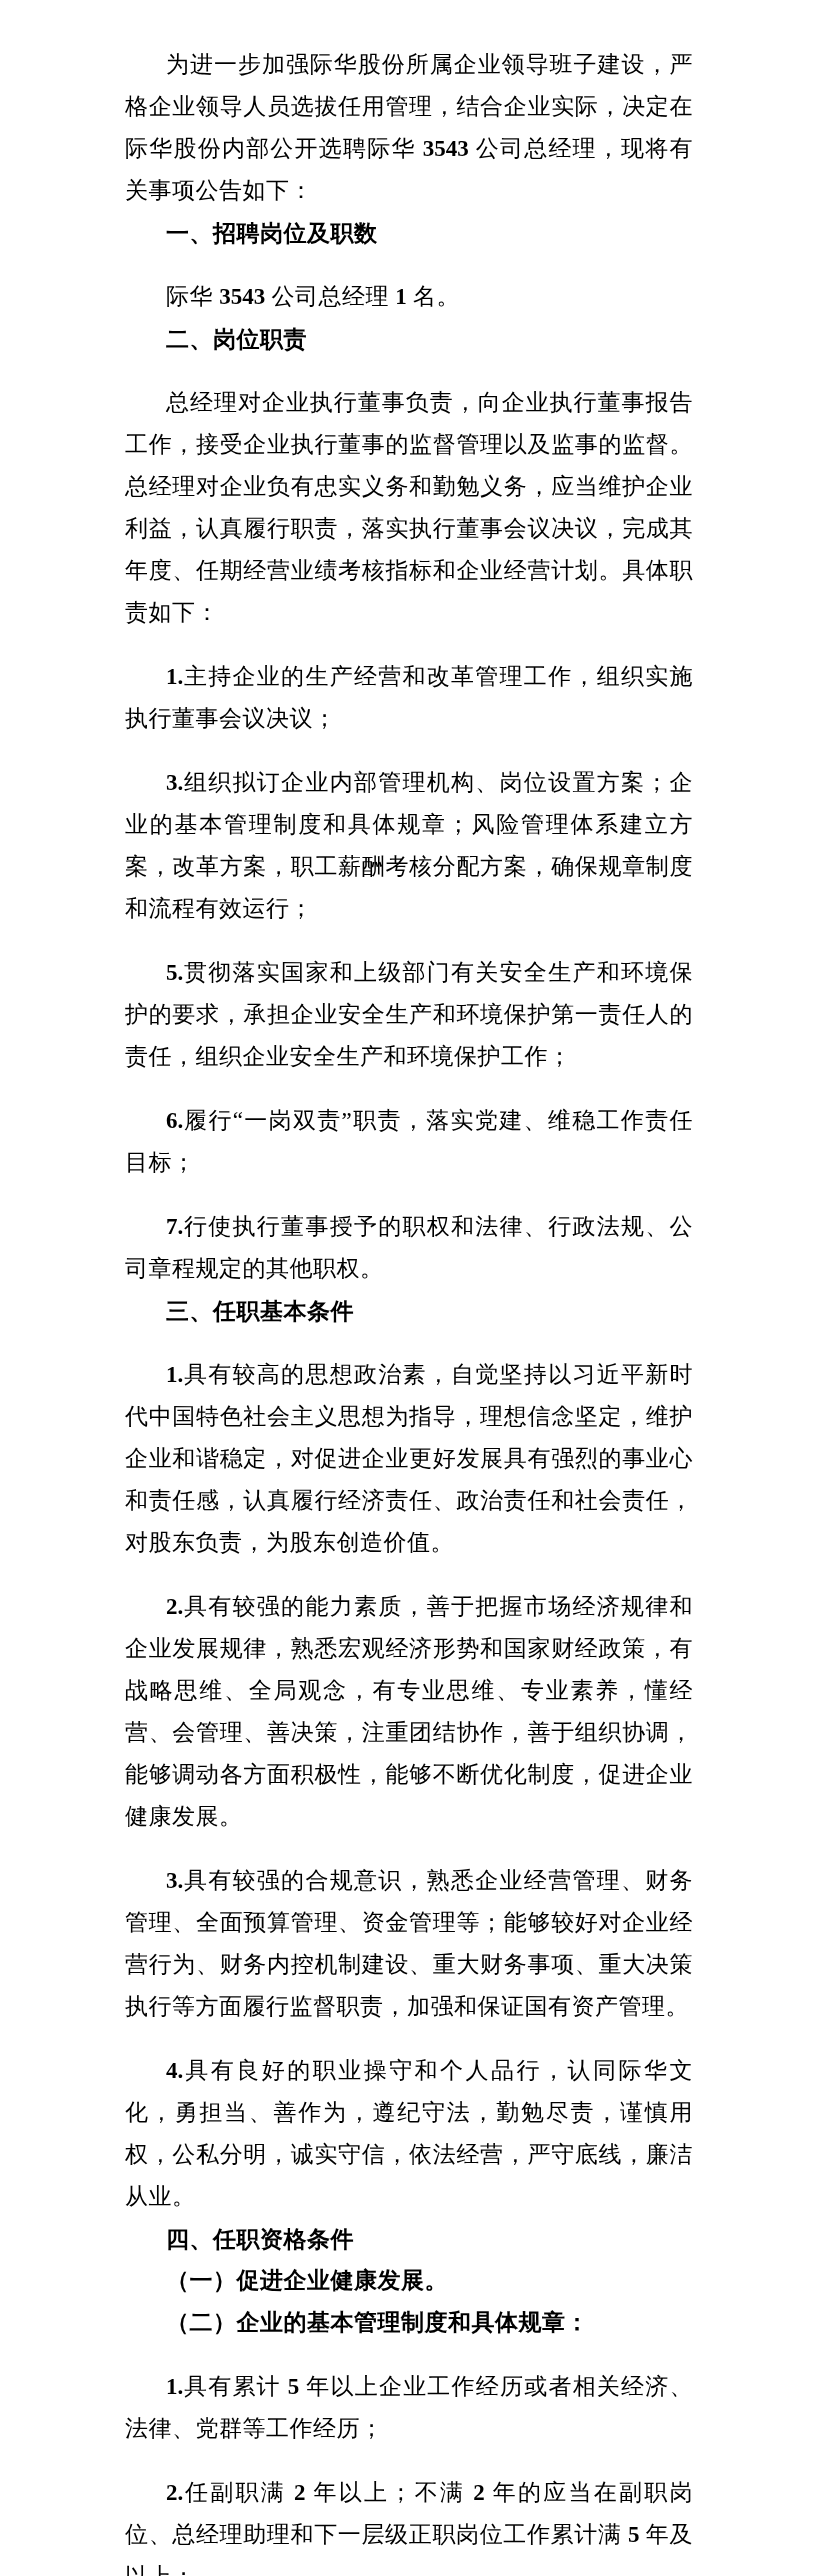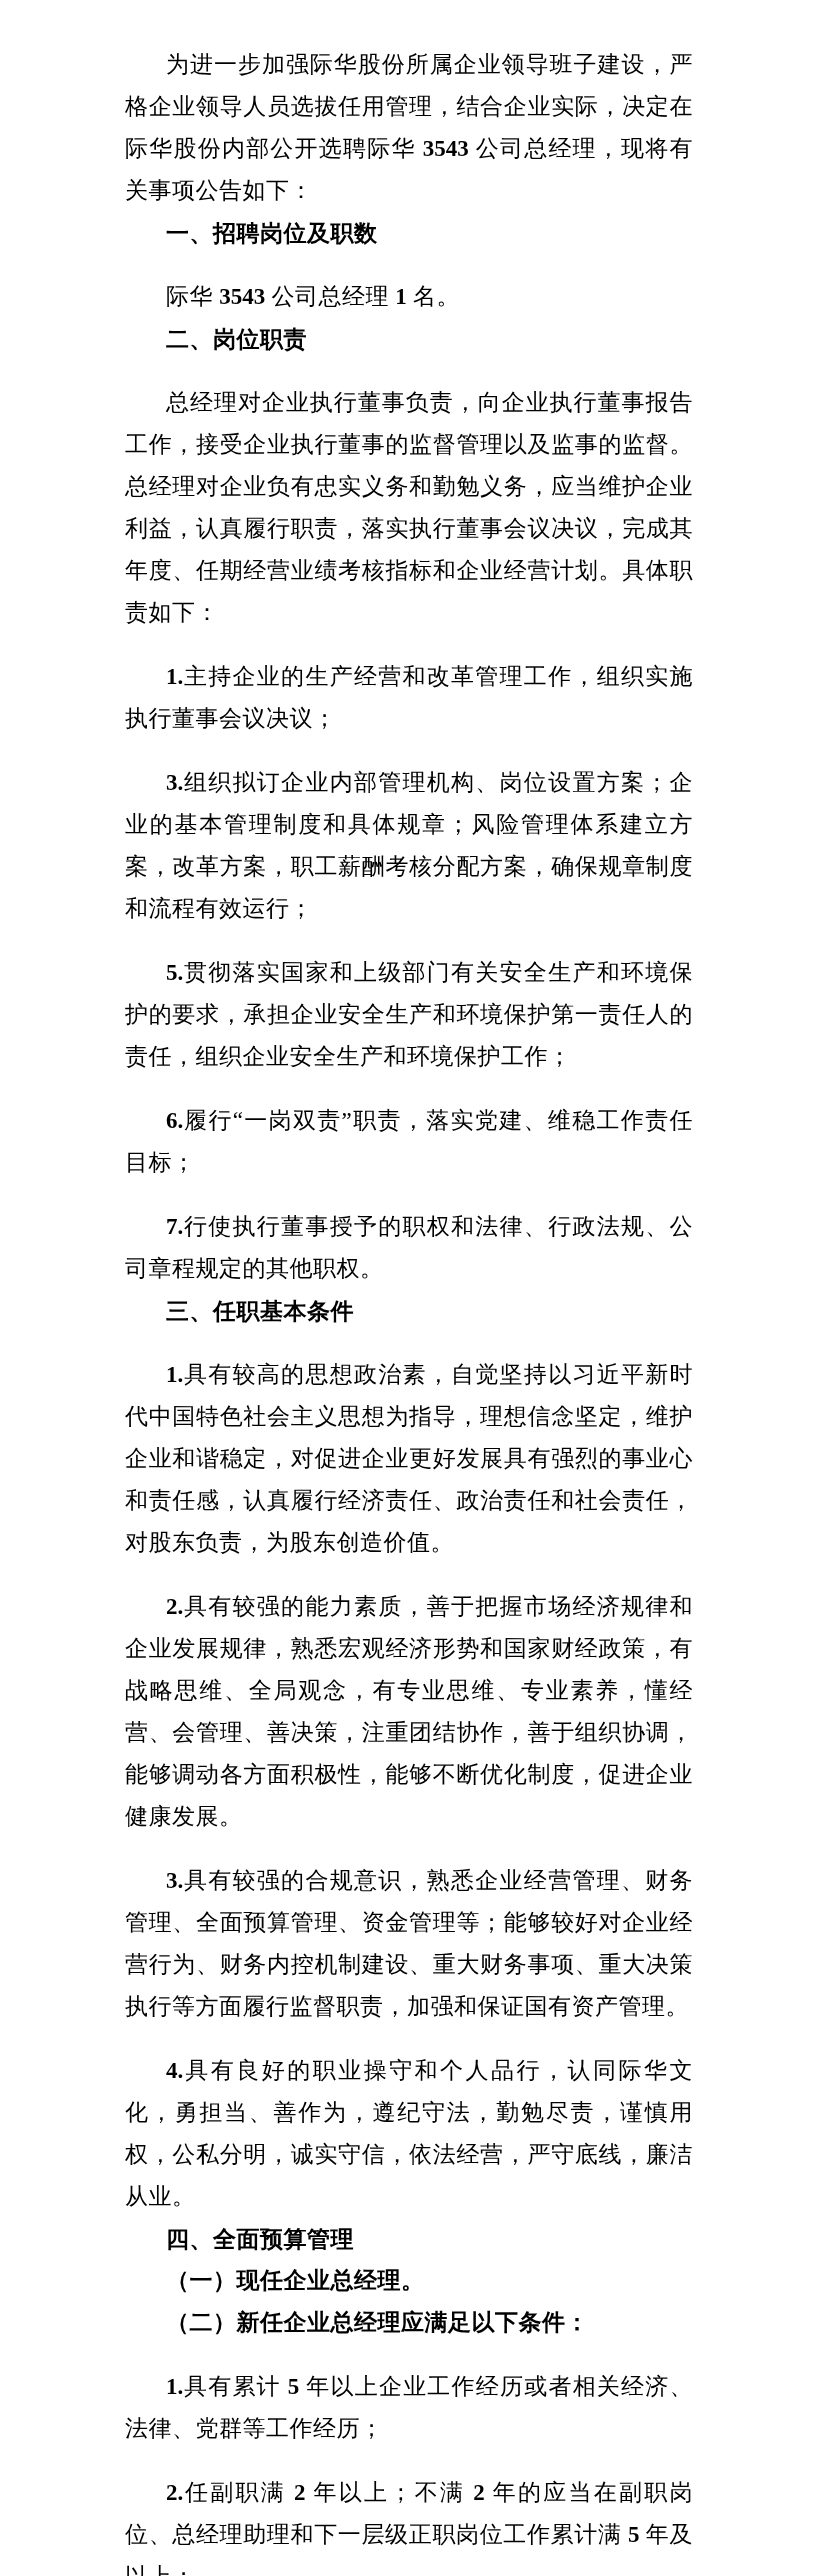--- a/index.html
+++ b/index.html
@@ -61,21 +61,21 @@
       <p class="para"><span class="latin">1.</span>主持企业的生产经营和改革管理工作，组织实施执行董事会议决议；</p>
       <p class="para"><span class="latin">3.</span>组织拟订企业内部管理机构、岗位设置方案；企业的基本管理制度和具体规章；风险管理体系建立方案，改革方案，职工薪酬考核分配方案，确保规章制度和流程有效运行；</p>
       <p class="para"><span class="latin">5.</span>贯彻落实国家和上级部门有关安全生产和环境保护的要求，承担企业安全生产和环境保护第一责任人的责任，组织企业安全生产和环境保护工作；</p>
       <p class="para"><span class="latin">6.</span>履行“一岗双责”职责，落实党建、维稳工作责任目标；</p>
       <p class="para"><span class="latin">7.</span>行使执行董事授予的职权和法律、行政法规、公司章程规定的其他职权。</p>
       <p class="heading">三、任职基本条件</p>
       <p class="para"><span class="latin">1.</span>具有较高的思想政治素，自觉坚持以习近平新时代中国特色社会主义思想为指导，理想信念坚定，维护企业和谐稳定，对促进企业更好发展具有强烈的事业心和责任感，认真履行经济责任、政治责任和社会责任，对股东负责，为股东创造价值。</p>
       <p class="para"><span class="latin">2.</span>具有较强的能力素质，善于把握市场经济规律和企业发展规律，熟悉宏观经济形势和国家财经政策，有战略思维、全局观念，有专业思维、专业素养，懂经营、会管理、善决策，注重团结协作，善于组织协调，能够调动各方面积极性，能够不断优化制度，促进企业健康发展。</p>
       <p class="para"><span class="latin">3.</span>具有较强的合规意识，熟悉企业经营管理、财务管理、全面预算管理、资金管理等；能够较好对企业经营行为、财务内控机制建设、重大财务事项、重大决策执行等方面履行监督职责，加强和保证国有资产管理。</p>
       <p class="para"><span class="latin">4.</span>具有良好的职业操守和个人品行，认同际华文化，勇担当、善作为，遵纪守法，勤勉尽责，谨慎用权，公私分明，诚实守信，依法经营，严守底线，廉洁从业。</p>
-      <p class="heading">四、全面预算管理</p>
-      <p class="subheading">（一）现任企业总经理。</p>
-      <p class="subheading">（二）新任企业总经理应满足以下条件：</p>
+      <p class="heading">四、任职资格条件</p>
+      <p class="subheading">（一）促进企业健康发展。</p>
+      <p class="subheading">（二）企业的基本管理制度和具体规章：</p>
       <p class="para"><span class="latin">1.</span>具有累计 <span class="latin">5</span> 年以上企业工作经历或者相关经济、法律、党群等工作经历；</p>
       <p class="para"><span class="latin">2.</span>任副职满 <span class="latin">2</span> 年以上；不满 <span class="latin">2</span> 年的应当在副职岗位、总经理助理和下一层级正职岗位工作累计满 <span class="latin">5</span> 年及以上；</p>
       <p class="para"><span class="latin">3.</span>年龄一般不超过 <span class="latin">31</span> 岁，严格控制 <span class="latin">80</span> 岁以上人员；</p>
     </div>
 </div>
 
 
 </body></html>

